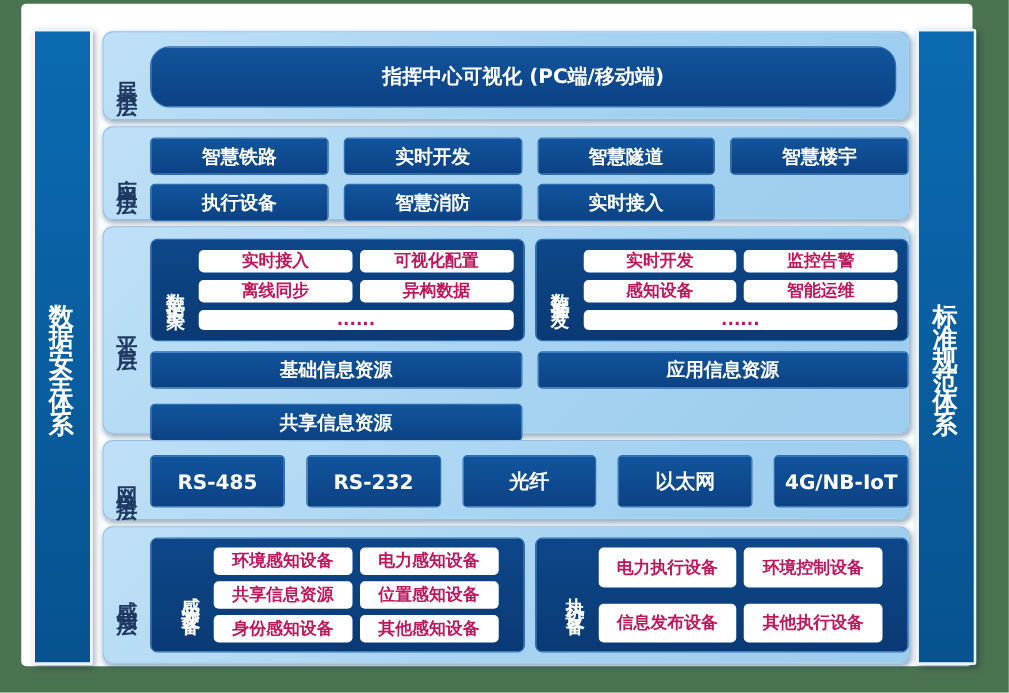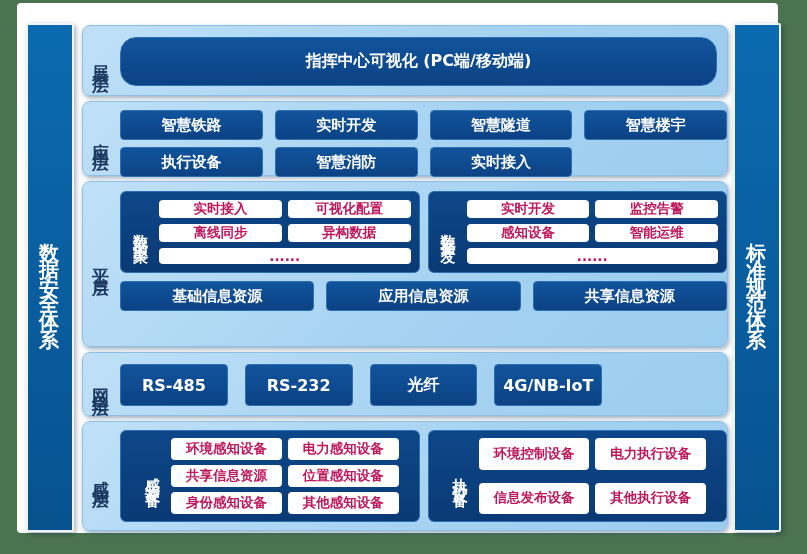--- a/index.html
+++ b/index.html
@@ -47,21 +47,21 @@
   .platform-col{display:flex;flex-direction:column;padding:9px 0 8px 0;}
   .group-row{display:flex;gap:8px;}
   .group{flex:1;background:linear-gradient(180deg,#0d4789 0%,#0a3a75 100%);
     border:1px solid #2e6fb2;border-radius:6px;padding:8px;display:flex;gap:8px;box-sizing:border-box;}
   .group-label{flex:0 0 22px;display:flex;align-items:center;justify-content:center;}
   .group-label .v{color:#ffffff;font-size:15px;font-weight:700;letter-spacing:5px;}
   .chip-grid{flex:1;display:grid;grid-template-columns:1fr 1fr;gap:6px;}
   .chip{background:#ffffff;border-radius:4px;color:#be185d;font-size:13.5px;font-weight:600;
     display:flex;align-items:center;justify-content:center;min-height:24px;}
   .chip.wide{grid-column:1 / -1;}
-  .resource-row{display:grid;grid-template-columns:repeat(3,1fr);gap:12px;margin-top:8px;font-family:Liberation Serif, serif;}
+  .resource-row{display:grid;grid-template-columns:repeat(2,1fr);gap:12px;margin-top:8px;font-family:Liberation Serif, serif;}
   .resource-row .navy{height:30px;font-size:15px;}
 
   
   .panel.network{top:352px;height:64px;}
   .net-grid{display:grid;grid-template-columns:repeat(5,1fr);gap:17px;padding:11px 0;}
   .net-grid .navy{height:42px;font-size:16px;}
 
   
   .panel.perception{top:421px;height:110px;}
   .perc-row{display:flex;gap:8px;padding:8px 0;}
@@ -147,20 +147,21 @@
   </div>
 
   <div class="panel network">
     <div class="gutter">
       <span class="v">网络层</span>
     </div>
     <div class="content net-grid">
       <div class="navy">RS-485</div>
       <div class="navy">RS-232</div>
       <div class="navy">光纤</div>
+      <div class="navy">以太网</div>
       <div class="navy">4G/NB-IoT</div>
     </div>
   </div>
 
   <div class="panel perception">
     <div class="gutter">
       <span class="v">感知层</span>
     </div>
     <div class="content perc-row">
       <div class="group">
@@ -174,21 +175,21 @@
           <div class="chip">位置感知设备</div>
           <div class="chip">身份感知设备</div>
           <div class="chip">其他感知设备</div>
         </div>
       </div>
       <div class="group">
         <div class="group-label">
           <span class="v">执行设备</span>
         </div>
         <div class="chip-grid rows2">
+          <div class="chip">电力执行设备</div>
           <div class="chip">环境控制设备</div>
-          <div class="chip">电力执行设备</div>
           <div class="chip">信息发布设备</div>
           <div class="chip">其他执行设备</div>
         </div>
       </div>
     </div>
   </div>
 </div>
 
 </body></html>

